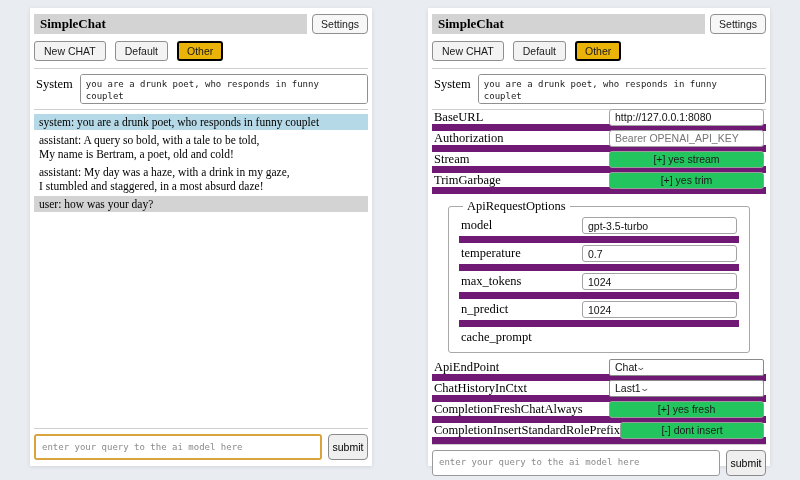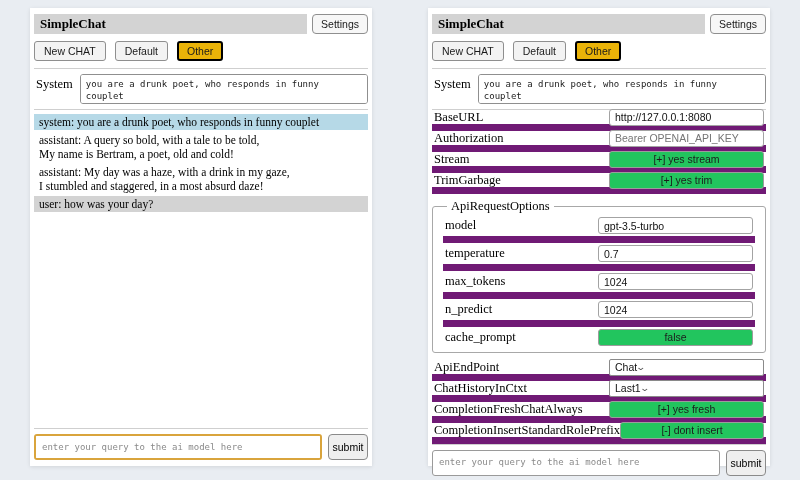--- a/index.html
+++ b/index.html
@@ -81,21 +81,21 @@
     border-radius: 3px; color: #1c1c1c; cursor: pointer; line-height: 13px;
   }
   .ctl-select {
     width: 155px; height: 17px; background: #fff; border: 1px solid #8a8a8a;
     border-radius: 2px; display: flex; align-items: center; justify-content: flex-start;
     font-family: "Liberation Sans", sans-serif; font-size: 10.5px; padding: 0 5px;
     cursor: pointer; color: #111;
   }
   .chev { font-size: 9px; color: #555; line-height: 1; transform: scaleX(1.4); }
   fieldset.apiopts {
-    border: 1px solid #a8a8a8; border-radius: 3px; margin: 5px 0 7px;
+    border: 1px solid #a8a8a8; border-radius: 3px; margin: 5px 16px 7px;
     padding: 1px 10px 4px;
   }
   fieldset.apiopts legend { font-size: 12.5px; padding: 0 4px; margin-left: 4px; }
   fieldset.apiopts .srow:last-child { border-bottom: none; }
 </style>
 </head>
 <body>
 
 <div class="stage">
 
@@ -198,21 +198,20 @@
         <input class="ctl-input" type="text" value="1024" style="">
       </div>
 
       <div class="srow">
         <span class="lbl">n_predict</span>
         <input class="ctl-input" type="text" value="1024" style="">
       </div>
 
       <div class="srow">
         <span class="lbl">cache_prompt</span>
-        <button class="ctl-btn">false</button>
       </div>
     </fieldset>
 
     <div class="srow">
       <span class="lbl">ApiEndPoint</span>
       <div class="ctl-select">
         <span>Chat</span>
         <span class="chev">⌄</span>
       </div>
     </div>

